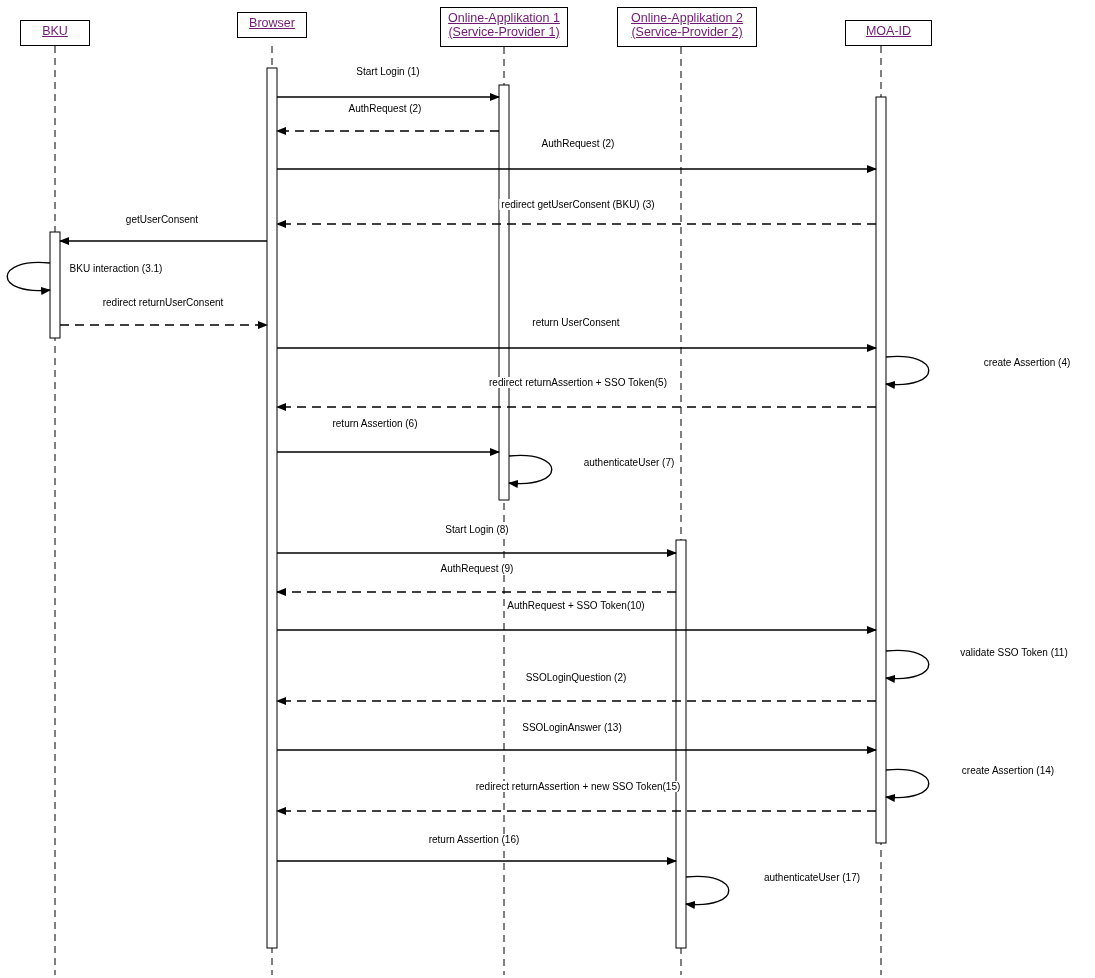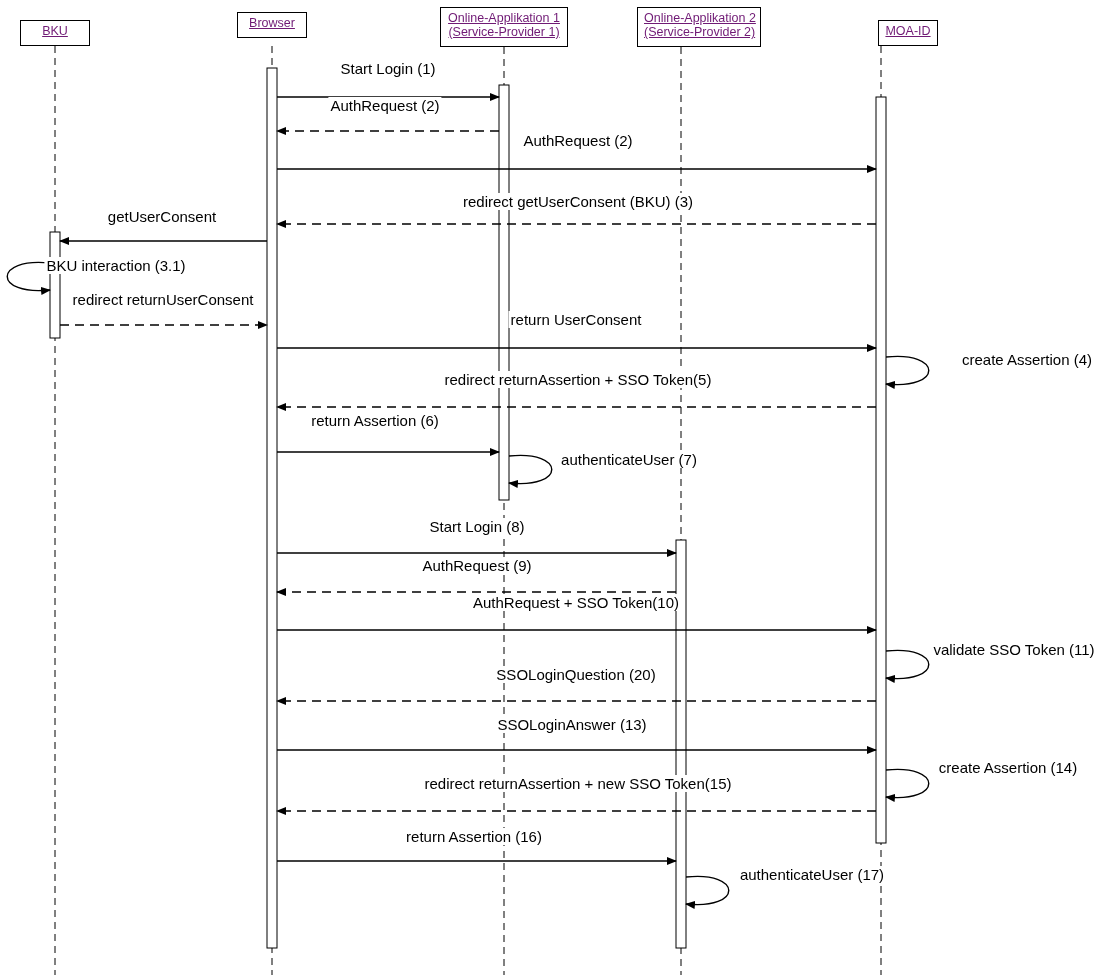--- a/index.html
+++ b/index.html
@@ -33,21 +33,21 @@
     padding: 3px 6px;
     box-sizing: border-box;
     white-space: nowrap;
   }
   .lifeline-box span {
     display: block;
     text-decoration: underline;
   }
   .msg-label {
     position: absolute;
-    font-size: 15px;
+    font-size: 10px;
     color: #000000;
     white-space: nowrap;
     background: #ffffff;
     padding: 0 2px;
   }
 </style>
 </head>
 <body>
 
 <div id="diagram">
@@ -100,45 +100,45 @@
       <div class="lifeline-box" style="left: 20px; top: 20px; width: 70px; min-height: 26px; text-align: center;">
         <span>BKU</span>
       </div>
       <div class="lifeline-box" style="left: 237px; top: 12px; width: 70px; min-height: 26px;">
         <span>Browser</span>
       </div>
       <div class="lifeline-box" style="left: 440px; top: 7px; width: 128px; min-height: 40px;">
         <span>Online-Applikation 1</span>
         <span>(Service-Provider 1)</span>
       </div>
-      <div class="lifeline-box" style="left: 617px; top: 7px; width: 124px; min-height: 40px; margin-left: 20px;">
+      <div class="lifeline-box" style="left: 617px; top: 7px; width: 140px; min-height: 40px;">
         <span>Online-Applikation 2</span>
         <span>(Service-Provider 2)</span>
       </div>
-      <div class="lifeline-box" style="left: 878px; top: 20px; width: 60px; min-height: 26px;">
+      <div class="lifeline-box" style="left: 845px; top: 20px; width: 87px; min-height: 26px;">
         <span>MOA-ID</span>
       </div>
     </div>
   <div id="label-layer">
       <div class="msg-label" style="left: 388px; top: 77px; transform: translate(-50%, -100%);">Start Login (1)</div>
       <div class="msg-label" style="left: 385px; top: 114px; transform: translate(-50%, -100%);">AuthRequest (2)</div>
       <div class="msg-label" style="left: 578px; top: 149px; transform: translate(-50%, -100%);">AuthRequest (2)</div>
       <div class="msg-label" style="left: 578px; top: 210px; transform: translate(-50%, -100%);">redirect getUserConsent (BKU) (3)</div>
       <div class="msg-label" style="left: 162px; top: 225px; transform: translate(-50%, -100%);">getUserConsent</div>
       <div class="msg-label" style="left: 77px; top: 274px; transform: translate(-50%, -100%); margin-left: 39px;">BKU interaction (3.1)</div>
       <div class="msg-label" style="left: 163px; top: 308px; transform: translate(-50%, -100%);">redirect returnUserConsent</div>
       <div class="msg-label" style="left: 576px; top: 328px; transform: translate(-50%, -100%);">return UserConsent</div>
       <div class="msg-label" style="left: 1004px; top: 368px; transform: translate(-50%, -100%); margin-left: 23px;">create Assertion (4)</div>
       <div class="msg-label" style="left: 578px; top: 388px; transform: translate(-50%, -100%);">redirect returnAssertion + SSO Token(5)</div>
       <div class="msg-label" style="left: 375px; top: 429px; transform: translate(-50%, -100%);">return Assertion (6)</div>
       <div class="msg-label" style="left: 629px; top: 468px; transform: translate(-50%, -100%);">authenticateUser (7)</div>
       <div class="msg-label" style="left: 477px; top: 535px; transform: translate(-50%, -100%);">Start Login (8)</div>
       <div class="msg-label" style="left: 477px; top: 574px; transform: translate(-50%, -100%);">AuthRequest (9)</div>
       <div class="msg-label" style="left: 576px; top: 611px; transform: translate(-50%, -100%);">AuthRequest + SSO Token(10)</div>
       <div class="msg-label" style="left: 1014px; top: 658px; transform: translate(-50%, -100%);">validate SSO Token (11)</div>
-      <div class="msg-label" style="left: 576px; top: 683px; transform: translate(-50%, -100%);">SSOLoginQuestion (20)</div>
+      <div class="msg-label" style="left: 576px; top: 683px; transform: translate(-50%, -100%);">SSOLoginQuestion (2)</div>
       <div class="msg-label" style="left: 572px; top: 733px; transform: translate(-50%, -100%);">SSOLoginAnswer (13)</div>
       <div class="msg-label" style="left: 1008px; top: 776px; transform: translate(-50%, -100%);">create Assertion (14)</div>
       <div class="msg-label" style="left: 578px; top: 792px; transform: translate(-50%, -100%);">redirect returnAssertion + new SSO Token(15)</div>
       <div class="msg-label" style="left: 474px; top: 845px; transform: translate(-50%, -100%);">return Assertion (16)</div>
       <div class="msg-label" style="left: 812px; top: 883px; transform: translate(-50%, -100%);">authenticateUser (17)</div>
     </div>
 </div>
 
 </body></html>

